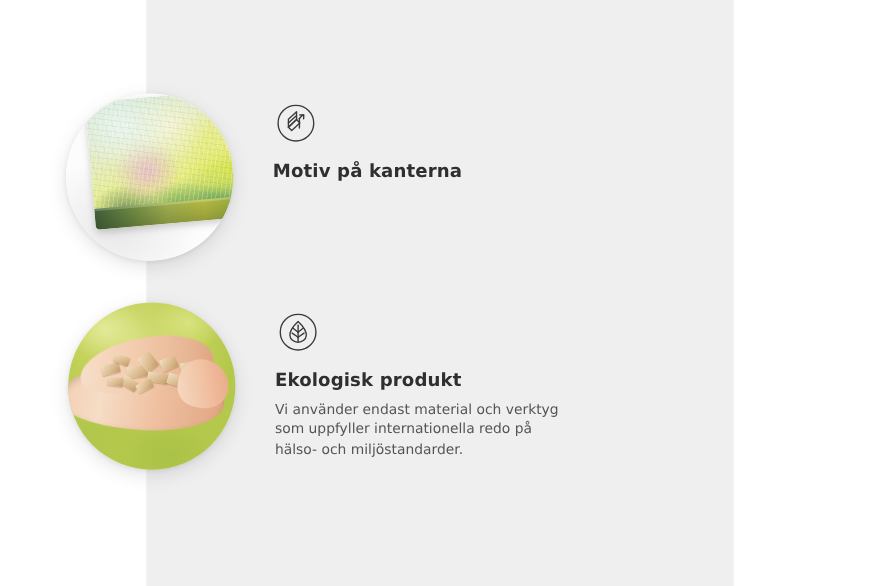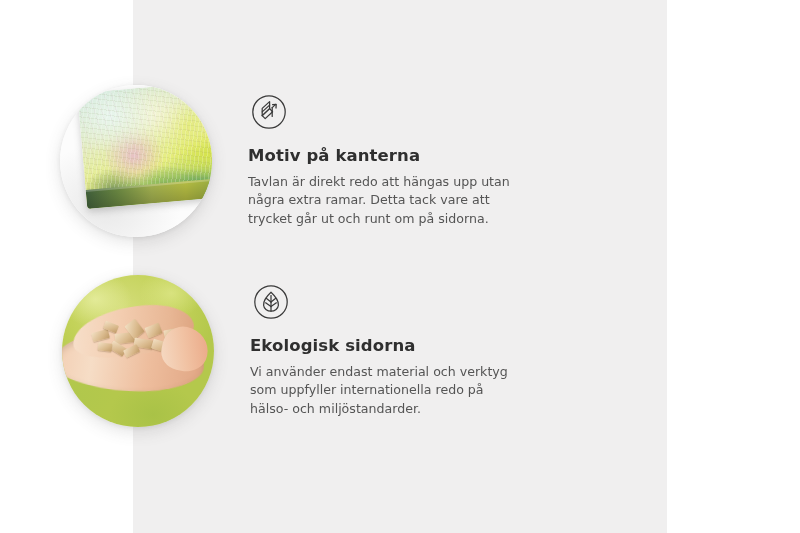--- a/index.html
+++ b/index.html
@@ -233,21 +233,20 @@
           <path d="M14.2 24.6 L14.2 17.4 L21.6 10.6 L21.6 17.6 Z"></path>
           <path d="M14.2 24.6 L21.6 17.6"></path>
           <path d="M14.2 20.9 L21.6 14.1"></path>
           <path d="M14.2 24.6 L17.2 27.6 L24.6 20.8 L21.6 17.6"></path>
           <path d="M24.2 16.6 L24.2 25.4"></path>
           <path d="M24.2 16.6 L27.6 13.4"></path>
           <path d="M24.6 13.6 L28.2 13.4 L28.0 17.0"></path>
         </svg>
       </div>
       <h3 class="feature-title">Motiv på kanterna</h3>
-      <p class="feature-text">Tavlan är direkt redo att hängas upp utan några extra ramar. Detta tack vare att trycket går ut och runt om på sidorna.</p>
     </div>
   </div>
 
   <div class="feature feature--eco">
 
     <div class="photo-wrap">
       <div class="photo photo--eco">
         <div class="grass-blur"></div>
         <div class="hand hand--lower"></div>
         <div class="hand hand--upper"></div>
@@ -275,18 +274,18 @@
           <circle cx="21" cy="21" r="16.2"></circle>
           <path d="M21 11.2 C15.4 16.4 13.2 20.4 13.6 24.2 C13.9 27.4 17.0 30.2 21 30.2
                    C25.0 30.2 28.1 27.4 28.4 24.2 C28.8 20.4 26.6 16.4 21 11.2 Z"></path>
           <path d="M21 14.6 L21 30.2"></path>
           <path d="M21 21.0 L16.2 17.2"></path>
           <path d="M21 21.0 L25.8 17.2"></path>
           <path d="M21 25.6 L15.6 21.8"></path>
           <path d="M21 25.6 L26.4 21.8"></path>
         </svg>
       </div>
-      <h3 class="feature-title">Ekologisk sidorna</h3>
+      <h3 class="feature-title">Ekologisk produkt</h3>
       <p class="feature-text">Vi använder endast material och verktyg som uppfyller internationella redo på hälso- och miljöstandarder.</p>
     </div>
   </div>
 
 </div>
 
 </body></html>

